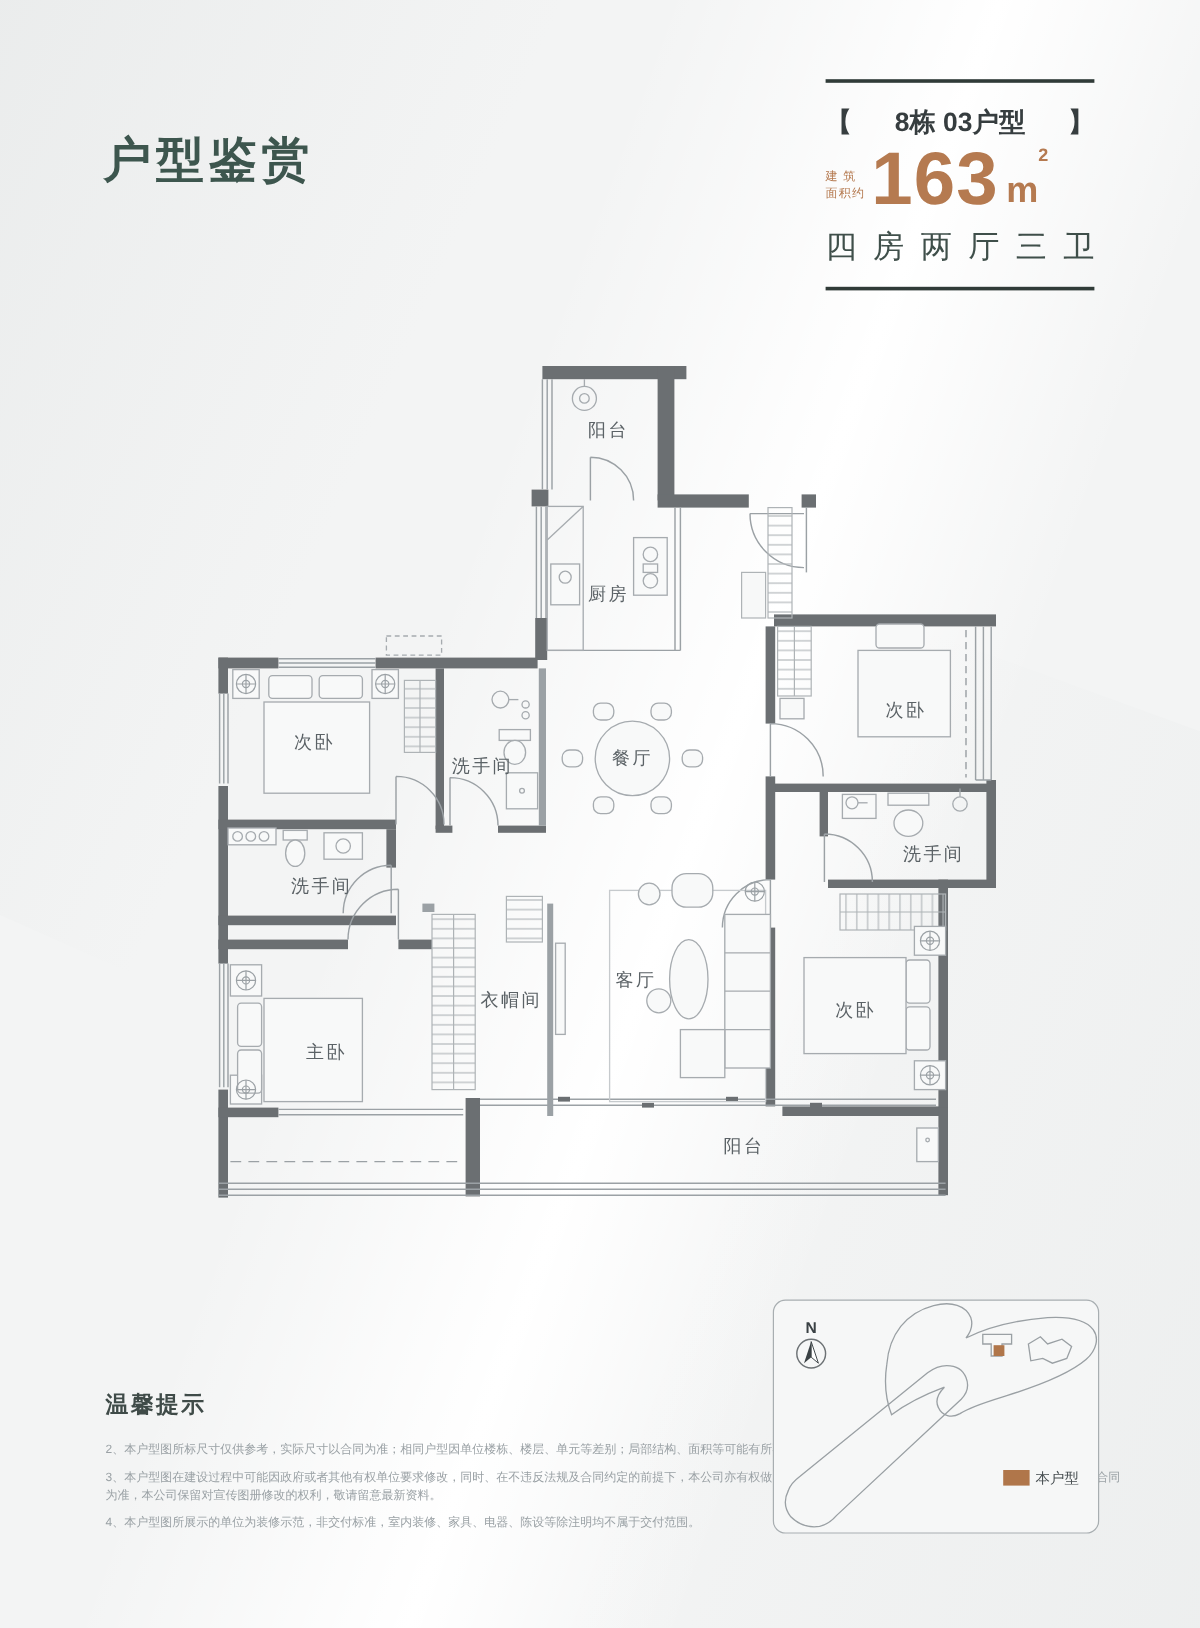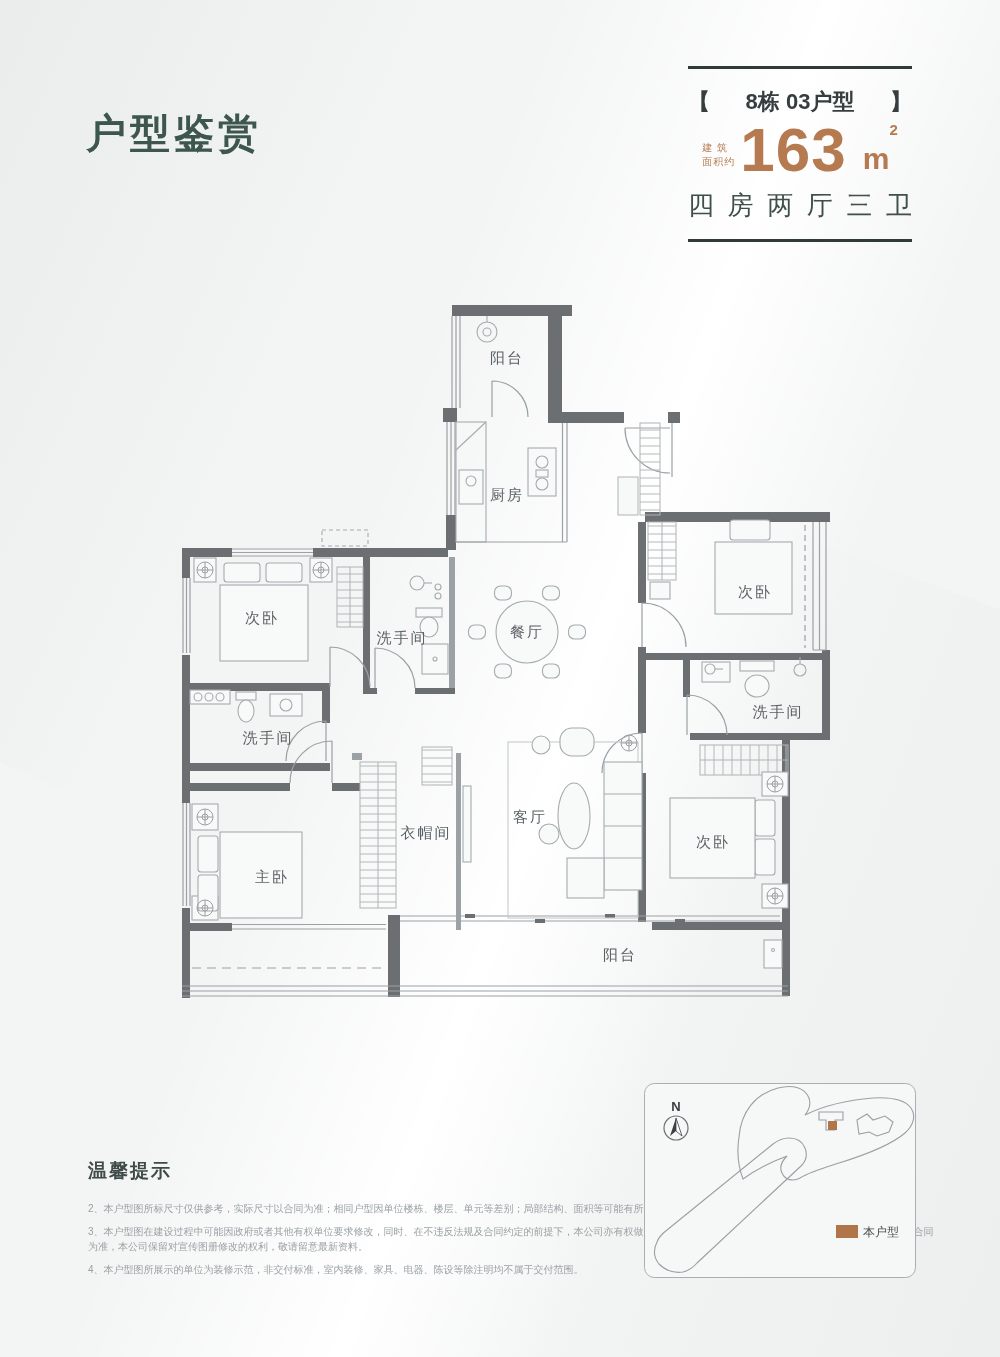--- a/index.html
+++ b/index.html
@@ -12,25 +12,25 @@
   .streak.s2{top:-180px;left:-320px;width:640px;height:900px;transform:rotate(24deg);
     background:linear-gradient(to right,rgba(222,225,225,.6),rgba(255,255,255,0));}
   .streak.s3{top:620px;left:600px;width:700px;height:900px;transform:rotate(20deg);
     background:linear-gradient(to right,rgba(255,255,255,0),rgba(226,229,229,.5));}
   .page-title{position:absolute;left:86px;top:106px;font-size:40px;font-weight:bold;
     color:#3d564e;letter-spacing:4px;}
   .unit-block{position:absolute;left:688px;top:66px;width:224px;}
   .rule{height:3px;background:#303b38;}
   .unit-name-row{display:flex;justify-content:space-between;align-items:center;
     margin-top:18px;font-size:22px;font-weight:bold;color:#363d3f;}
-  .area-row{display:flex;justify-content:center;align-items:flex-end;margin-top:4px;color:#b57a50;}
+  .area-row{display:flex;align-items:flex-end;margin-top:4px;color:#b57a50;}
   .area-prefix{font-size:10px;line-height:1.35;letter-spacing:1px;margin:0 4px 10px 0;
     text-align:justify;width:34px;}
   .area-value{font-size:62px;font-weight:bold;line-height:.92;letter-spacing:1px;}
-  .area-unit{font-size:30px;font-weight:bold;line-height:1;margin:0 0 4px 16px;}
+  .area-unit{font-size:30px;font-weight:bold;line-height:1;margin:0 0 4px 6px;}
   .area-sup{font-size:15px;font-weight:bold;vertical-align:top;position:relative;top:-22px;}
   .rooms-desc{display:flex;justify-content:space-between;margin-top:10px;
     font-size:26px;color:#3f4f4a;font-weight:500;}
   .rule.bottom{margin-top:16px;}
   .plan-wrap{position:absolute;left:170px;top:290px;}
   .plan-wrap svg text{font-family:"Liberation Sans","DejaVu Sans",sans-serif;
     font-size:15px;fill:#5b6266;letter-spacing:2px;text-anchor:middle;}
   .tips{position:absolute;left:88px;top:1158px;width:852px;}
   .tips-title{font-size:19px;font-weight:bold;color:#3f4b48;letter-spacing:2px;margin-bottom:17px;}
   .tips-item{font-size:10px;color:#9aa1a5;line-height:1.55;margin-bottom:7px;}

